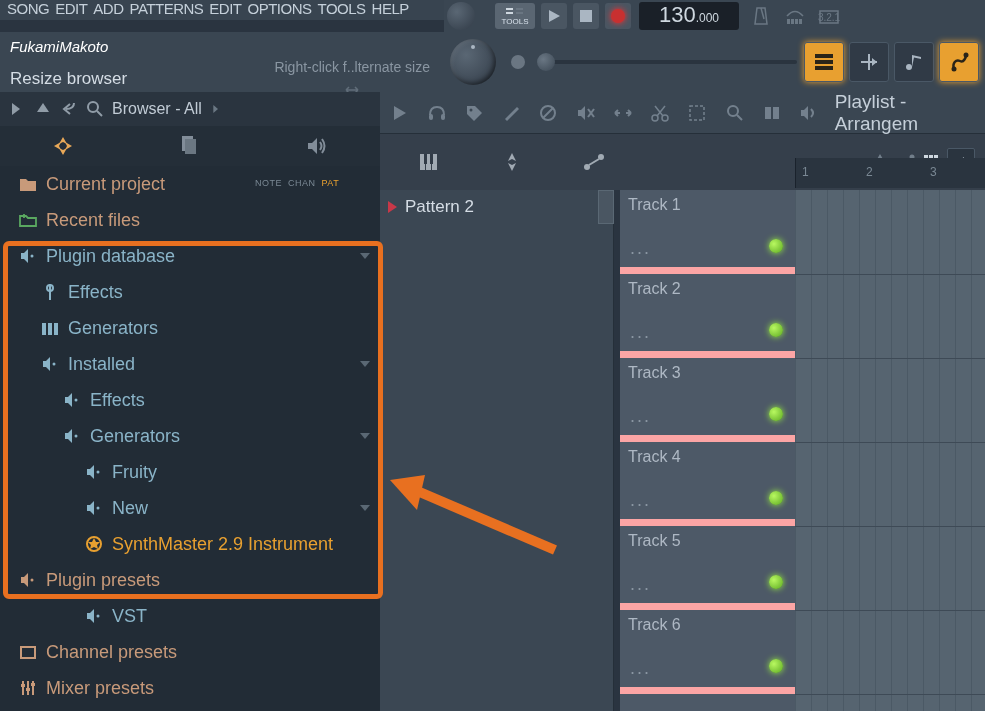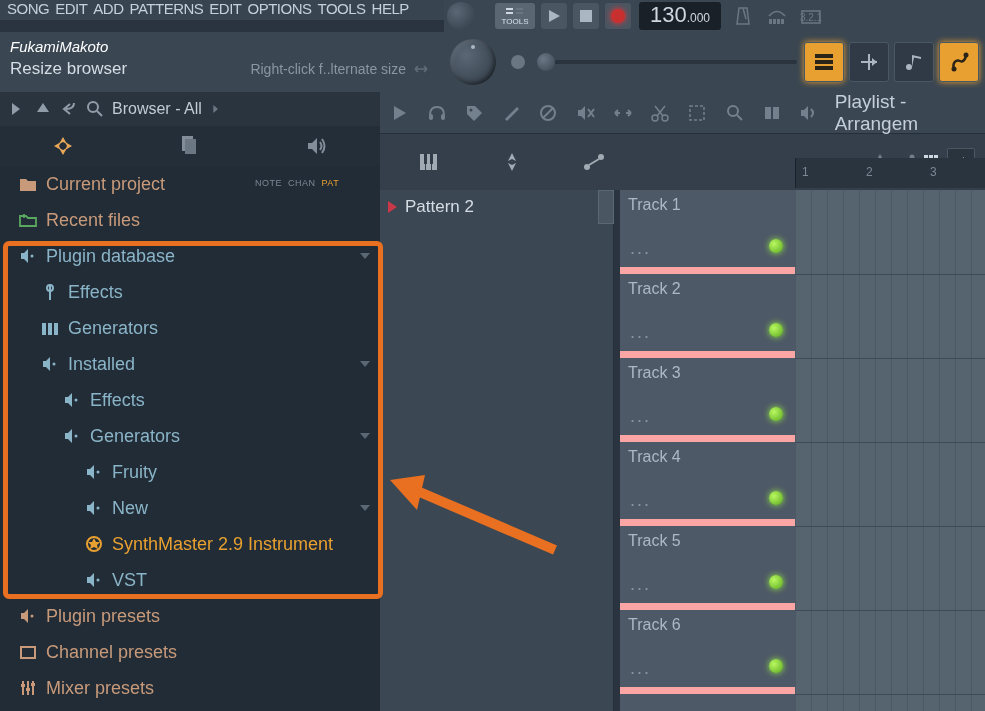--- a/index.html
+++ b/index.html
@@ -8,21 +8,21 @@
 
 .menubar { height:20px; display:flex; gap:0; padding:0 4px; background:#384450; font-size:15px; color:#c5d0da; font-stretch:condensed; letter-spacing:-0.5px; }
 .menubar span { padding:0 3px; cursor:pointer; }
 
 
 .toprow { position:absolute; top:0; left:444px; right:0; height:32px; background:#3a4652; display:flex; align-items:center; }
 .transport-btn { width:26px; height:26px; background:#4a5662; border-radius:3px; margin:0 3px; display:flex; align-items:center; justify-content:center; }
 .song-btn { width:40px; height:26px; background:#5a6672; border-radius:3px; margin:0 3px; display:flex; align-items:center; justify-content:center; font-size:9px; color:#d7e0ea; flex-direction:column; }
 .rec { width:26px; height:26px; background:#4a5662; border-radius:3px; margin:0 3px; display:flex; align-items:center; justify-content:center; }
 .rec-dot { width:14px; height:14px; border-radius:50%; background:#c83030; box-shadow:0 0 6px #ff3030; }
-.tempo { width:82px; height:28px; background:#1a2028; border-radius:3px; margin:0 5px; display:flex; align-items:baseline; justify-content:center; color:#cfd8e0; font-family:monospace; }
+.tempo { width:100px; height:28px; background:#1a2028; border-radius:3px; margin:0 5px; display:flex; align-items:baseline; justify-content:center; color:#cfd8e0; font-family:monospace; }
 .tempo-int { font-size:22px; }
 .tempo-dec { font-size:12px; }
 .top-icon { width:34px; height:32px; display:flex; align-items:center; justify-content:center; color:#9aa8b5; font-size:20px; opacity:0.5; }
 
 
 .hint { position:absolute; top:32px; left:0; width:440px; height:60px; background:#3a4652; padding:6px 10px; }
 .hint-title { color:#ffffff; font-size:15px; font-stretch:condensed;font-style:italic; }
 .hint-row { display:flex; justify-content:space-between; align-items:center; margin-top:4px; }
 .hint-action { color:#d5dde5; font-size:17px; font-stretch:condensed; }
 .hint-sub { color:#8a96a2; font-size:14px; font-stretch:condensed; }
@@ -169,21 +169,21 @@
         <rect x="2" y="6" width="18" height="12" fill="none" stroke="#9aa8b5" stroke-width="1.5"></rect>
         <text x="11" y="16" font-size="10" fill="#9aa8b5" text-anchor="middle">3.2.1</text>
       </svg>
     </div>
 </div>
 
 <div class="hint">
   <div class="hint-title">FukamiMakoto</div>
   <div class="hint-row">
     <span class="hint-action">Resize browser</span>
-    <span style="display:flex;align-items:center;gap:6px;">
+    <span style="display:flex;align-items:center;gap:6px;flex-direction:column;">
       <span class="hint-sub">Right-click f..lternate size</span>
       <svg class="resize-icon" viewBox="0 0 18 18">
           <path d="M3 9 L15 9 M3 9 L6 6 M3 9 L6 12 M15 9 L12 6 M15 9 L12 12" stroke="#9aa8b5" stroke-width="1.5" fill="none"></path>
         </svg>
     </span>
   </div>
 </div>
 
 <div class="knob-area">
   <div class="big-knob"></div>
@@ -343,33 +343,33 @@
       <span>New</span>
       <span class="arrow"></span>
     </div>
   <div class="tree-item lvl4 selected">
       <svg class="ticon" viewBox="0 0 20 20">
         <circle cx="10" cy="10" r="7" fill="none" stroke="#e8a030" stroke-width="2"></circle>
         <polygon points="10,4 12,8 16,8 13,11 14,15 10,13 6,15 7,11 4,8 8,8" fill="#e8a030"></polygon>
       </svg>
       <span>SynthMaster 2.9 Instrument</span>
     </div>
-  <div class="tree-item lvl4 blue">
-      <svg class="ticon" viewBox="0 0 20 20">
-        <polygon points="3,7 6,7 10,3 10,17 6,13 3,13" fill="#8ab4c8"></polygon>
-        <circle cx="14" cy="10" r="1.5" fill="#8ab4c8"></circle>
-      </svg>
-      <span>VST</span>
-    </div>
   <div class="tree-item lvl1">
       <svg class="ticon" viewBox="0 0 20 20">
         <polygon points="3,7 6,7 10,3 10,17 6,13 3,13" fill="#c89a7a"></polygon>
         <circle cx="14" cy="10" r="1.5" fill="#c89a7a"></circle>
       </svg>
       <span>Plugin presets</span>
+    </div>
+  <div class="tree-item lvl4 blue">
+      <svg class="ticon" viewBox="0 0 20 20">
+        <polygon points="3,7 6,7 10,3 10,17 6,13 3,13" fill="#8ab4c8"></polygon>
+        <circle cx="14" cy="10" r="1.5" fill="#8ab4c8"></circle>
+      </svg>
+      <span>VST</span>
     </div>
   <div class="tree-item lvl1">
       <svg class="ticon" viewBox="0 0 20 20">
         <rect x="3" y="5" width="14" height="11" fill="none" stroke="#c89a7a" stroke-width="2"></rect>
       </svg>
       <span>Channel presets</span>
     </div>
   <div class="tree-item lvl1">
       <svg class="ticon" viewBox="0 0 20 20">
         <line x1="5" y1="3" x2="5" y2="17" stroke="#c89a7a" stroke-width="2"></line>

